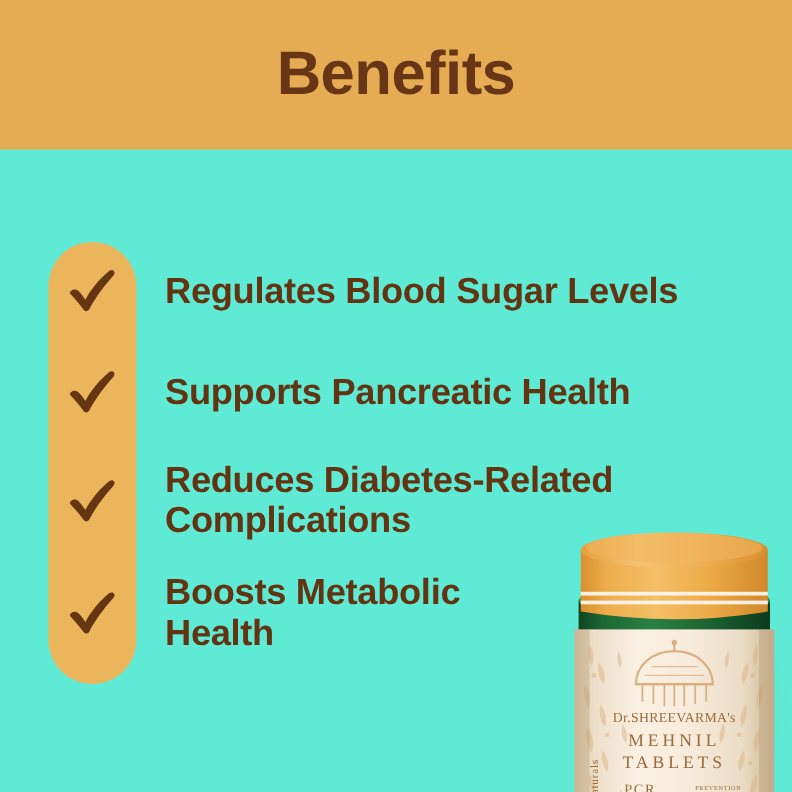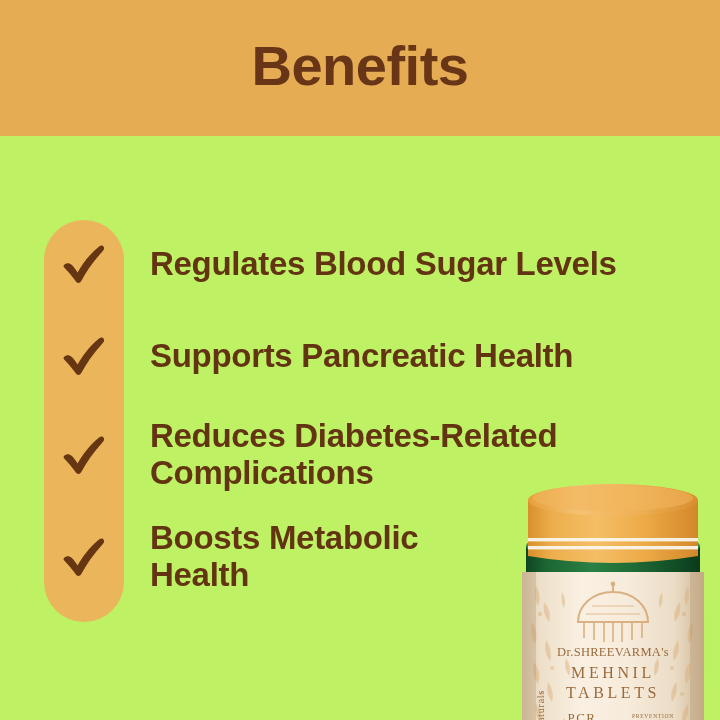--- a/index.html
+++ b/index.html
@@ -10,21 +10,21 @@
     width: 720px;
     height: 720px;
     overflow: hidden;
     background: #FDF3E5;
     font-family: "Liberation Sans", sans-serif;
   }
   #page {
     position: relative;
     width: 720px;
     height: 720px;
-    background: #bef264;
+    background: #5eead4;
     overflow: hidden;
   }
 
   
   .header-band {
     position: absolute;
     left: 0;
     top: 0;
     width: 720px;
     height: 136px;

